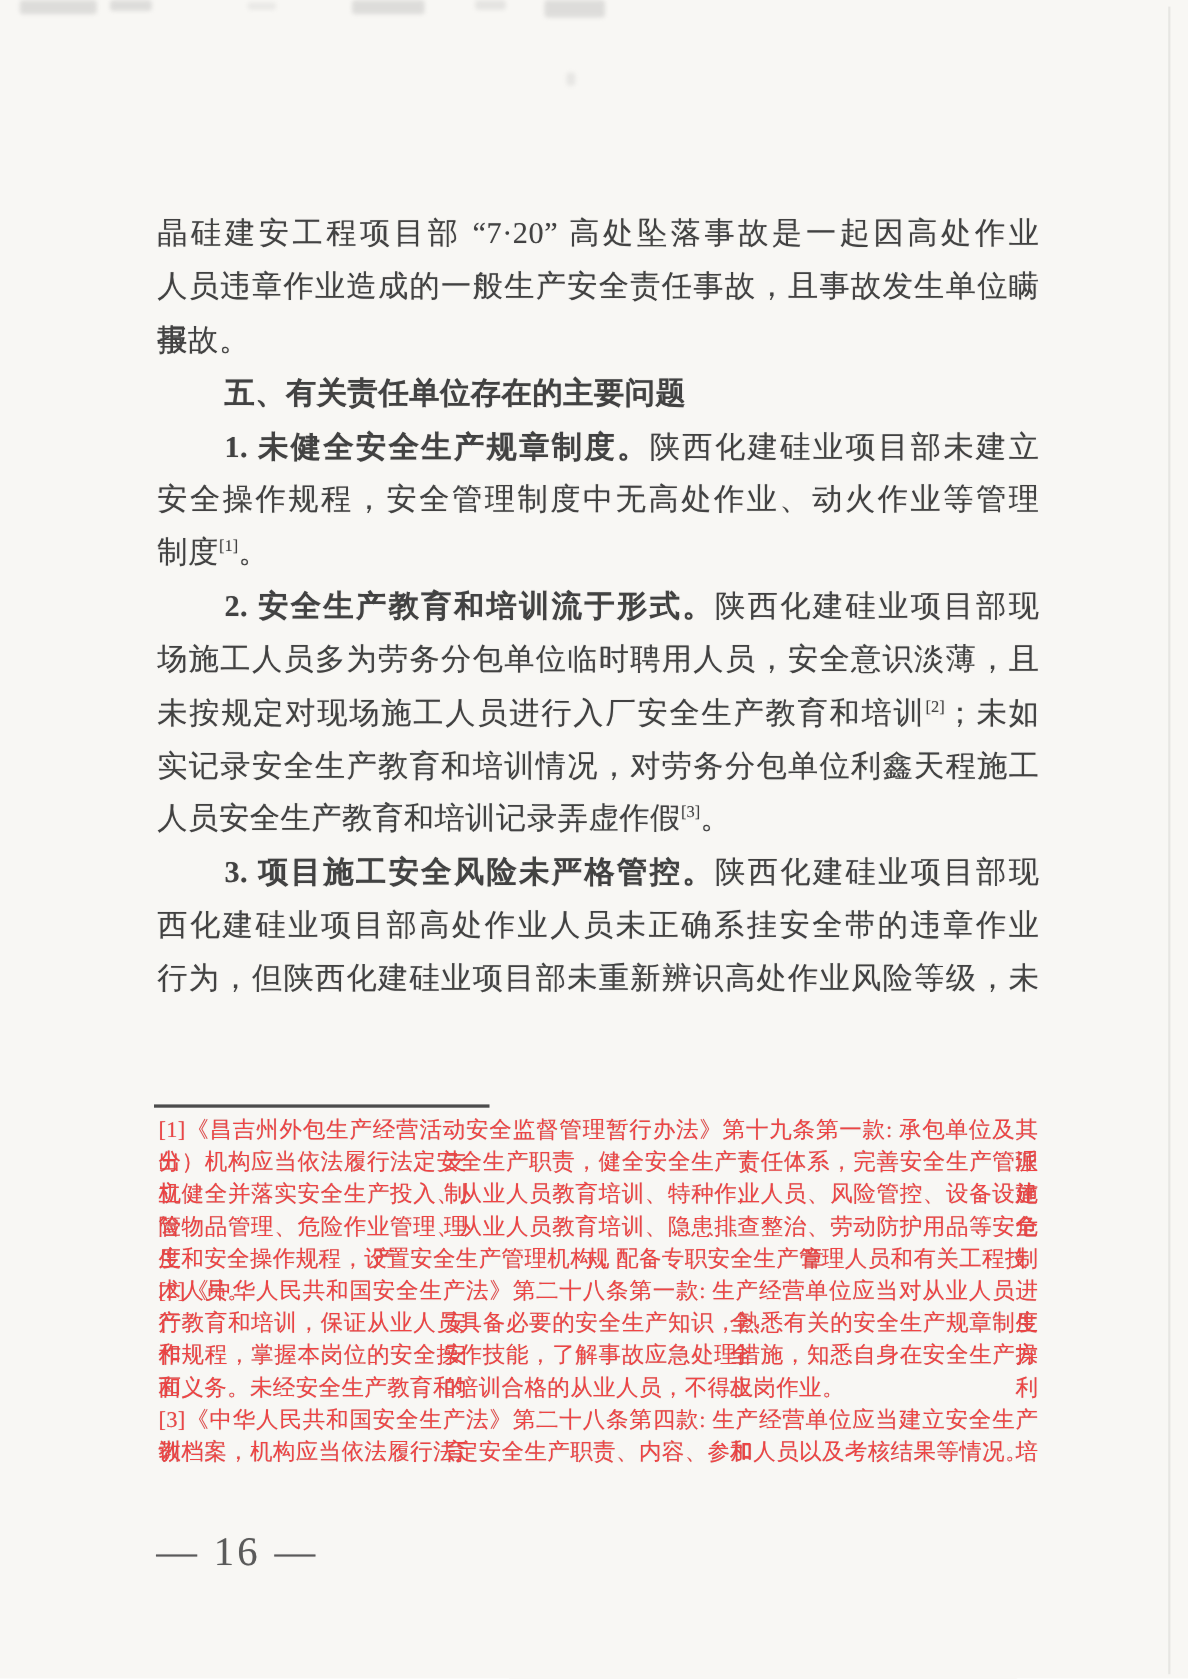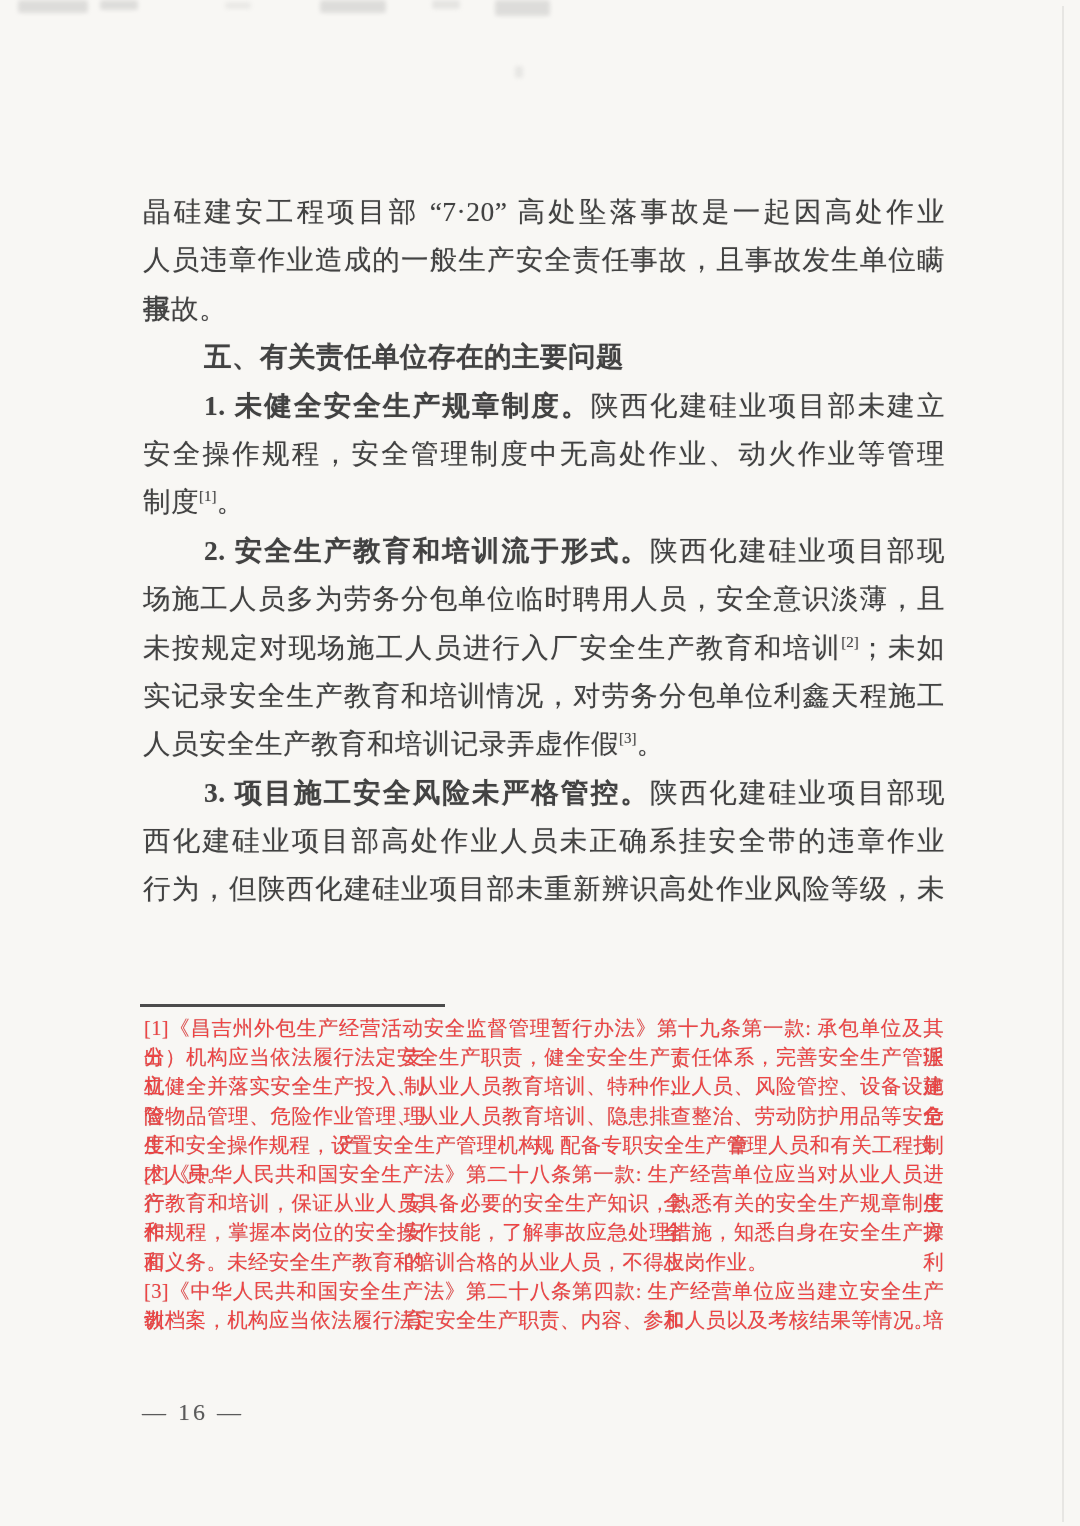--- a/index.html
+++ b/index.html
@@ -39,21 +39,21 @@
     height:29.2px;line-height:29.2px;
     font-size:20.5px;
     letter-spacing:0.3px;
     color:#ef4444;
     text-shadow:0 0 0.8px rgba(70,70,70,.35);
   }
   .footnote-line.justify{text-align:justify;text-align-last:justify;}
   
   .page-number{
     position:absolute;left:142px;top:1396px;
-    font-size:24px;line-height:32px;
+    font-size:37px;line-height:32px;
     color:#5a5a5a;
     letter-spacing:3px;
     text-shadow:0 0 0.8px rgba(90,90,90,.4);
   }
   
   .scan-edge-line{
     position:absolute;left:1062px;top:6px;width:2px;height:1516px;
     background:#e7e6e3;
   }
   .smudge{position:absolute;background:#9a9a9a;opacity:.28;filter:blur(2px);border-radius:3px;}

